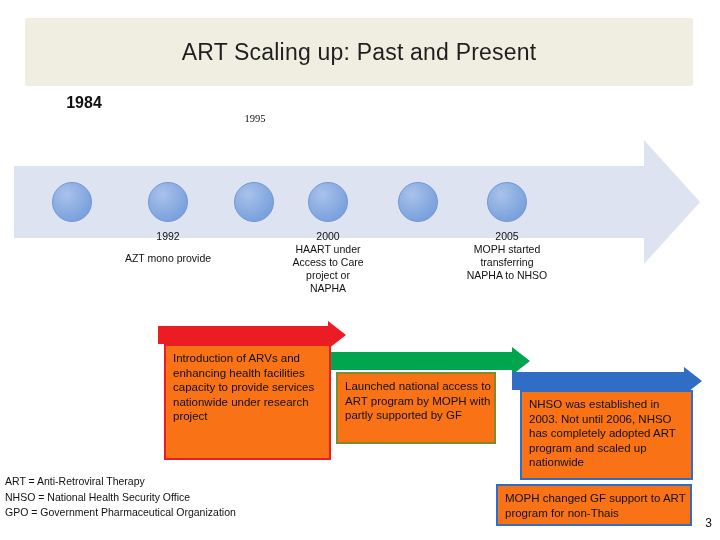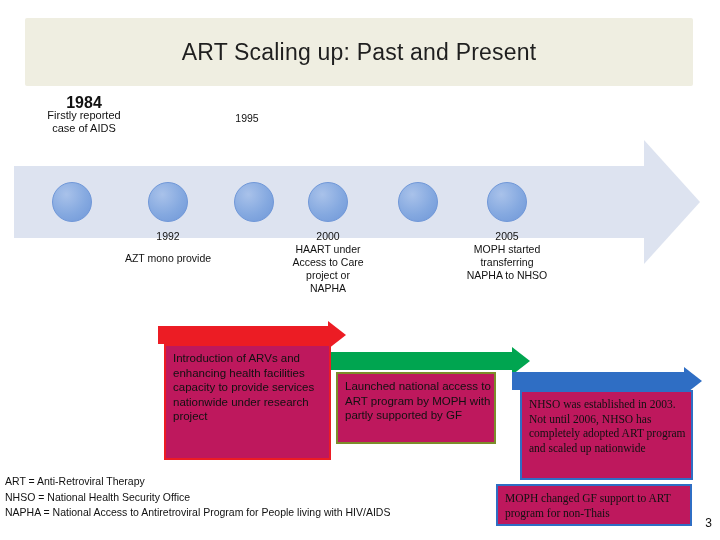--- a/index.html
+++ b/index.html
@@ -114,30 +114,30 @@
   .bar-red .shaft { background: #ec1c24; }
   .bar-red .head { border-left: 18px solid #ec1c24; }
   .bar-green .shaft { background: #00a550; }
   .bar-green .head { border-left: 18px solid #00a550; }
   .bar-blue .shaft { background: #2f6ec4; }
   .bar-blue .head { border-left: 18px solid #2f6ec4; }
 
   
   .callout {
     position: absolute;
-    background: #be185d;
+    background: #f97316;
     box-sizing: border-box;
     font-size: 11.5px;
     line-height: 14.5px;
     color: #111;
     padding: 5px 2px 5px 7px;
   }
   .c-red { border: 2px solid #ec1c24; }
   .c-olive { border: 2px solid #7d8c2a; }
-  .c-blue { border: 2px solid #2f6ec4; font-family: Liberation Serif, serif; }
+  .c-blue { border: 2px solid #2f6ec4; }
 
   
   .footnotes {
     position: absolute;
     left: 5px;
     top: 474px;
     font-size: 10.5px;
     line-height: 15.5px;
     color: #111;
   }
@@ -162,24 +162,23 @@
 
   <div class="node" style="left:52px;"></div>
   <div class="node" style="left:148px;"></div>
   <div class="node" style="left:234px;"></div>
   <div class="node" style="left:308px;"></div>
   <div class="node" style="left:398px;"></div>
   <div class="node" style="left:487px;"></div>
 
   <div class="tl-label tl-top-first" style="left:38px; top:96px; width:92px;">
     <div class="yr">1984</div>
-    <div>Firstly reported case of AIDS</div>
-  </div>
-
-  <div class="tl-label" style="left:200px; top:112px; width:94px;">
+  </div>
+
+  <div class="tl-label" style="left:208px; top:112px; width:94px;font-family:Liberation Serif, serif;">
     <div class="yr">1995</div>
   </div>
 
 
   <div class="tl-label" style="left:124px; top:230px; width:88px;">
     <div class="yr">1992</div>
     <div style="margin-top:9px;">AZT mono provide</div>
   </div>
 
   <div class="tl-label" style="left:288px; top:230px; width:80px;">
@@ -219,18 +218,18 @@
     <span>NHSO was established in 2003. Not until 2006, NHSO has completely adopted ART program and scaled up nationwide</span>
   </div>
 
   <div class="callout c-blue" style="left:496px; top:484px; width:196px; height:42px;">
     <span>MOPH changed GF support to ART program for non-Thais</span>
   </div>
 
   <div class="footnotes">
     <div>ART = Anti-Retroviral Therapy</div>
     <div>NHSO = National Health Security Office</div>
-    <div>NAPHA = National Access to Antiretroviral Program for People living with HIV/AIDS</div>
+    <div>GPO = Government Pharmaceutical Organization</div>
   </div>
 
   <div class="page-number">3</div>
 
 </div>
 
 </body></html>

